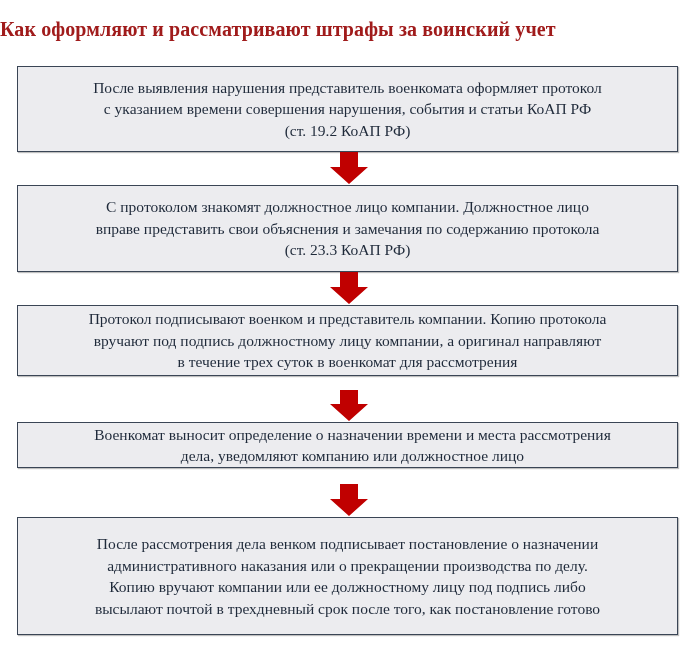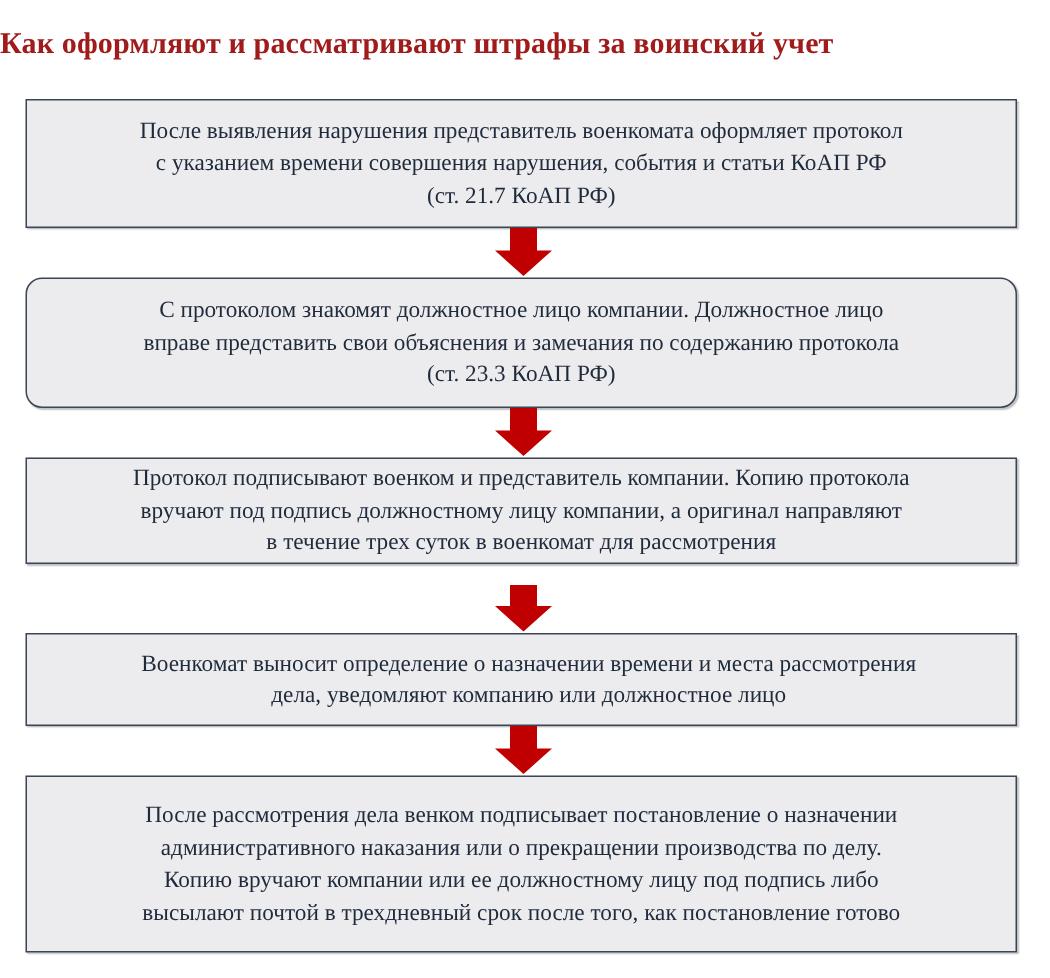--- a/index.html
+++ b/index.html
@@ -22,48 +22,48 @@
   .arrow { position: absolute; left: 329px; width: 40px; }
 </style>
 </head>
 <body>
 
 <div class="title">Как оформляют и рассматривают штрафы за воинский учет</div>
 
 <div class="box" style="top:66px;height:86px;">
   <span class="txt">После выявления нарушения представитель военкомата оформляет протокол
 с указанием времени совершения нарушения, события и статьи КоАП РФ
-(ст. 21.7 КоАП РФ)</span>
+(ст. 19.2 КоАП РФ)</span>
 </div>
 
 <svg class="arrow" style="top:152px;height:33px;" viewBox="0 0 40 33">
   <polygon points="11,0 29,0 29,15 39,15 20,32 1,15 11,15" fill="#c00000"></polygon>
 </svg>
 
-<div class="box" style="top:185px;height:87px;border-radius:11px;">
+<div class="box" style="top:185px;height:87px;">
   <span class="txt">С протоколом знакомят должностное лицо компании. Должностное лицо
 вправе представить свои объяснения и замечания по содержанию протокола
 (ст. 23.3 КоАП РФ)</span>
 </div>
 
 <svg class="arrow" style="top:272px;height:33px;" viewBox="0 0 40 33">
   <polygon points="11,0 29,0 29,15 39,15 20,32 1,15 11,15" fill="#c00000"></polygon>
 </svg>
 
 <div class="box" style="top:305px;height:71px;">
   <span class="txt">Протокол подписывают военком и представитель компании. Копию протокола
 вручают под подпись должностному лицу компании, а оригинал направляют
 в течение трех суток в военкомат для рассмотрения</span>
 </div>
 
 <svg class="arrow" style="top:390px;height:32px;" viewBox="0 0 40 32">
   <polygon points="11,0 29,0 29,14 39,14 20,31 1,14 11,14" fill="#c00000"></polygon>
 </svg>
 
-<div class="box" style="top:422px;height:62px;padding-left:20px;">
+<div class="box" style="top:422px;height:46px;padding-left:20px;">
   <span class="txt">Военкомат выносит определение о назначении времени и места рассмотрения
 дела, уведомляют компанию или должностное лицо</span>
 </div>
 
 <svg class="arrow" style="top:484px;height:33px;" viewBox="0 0 40 33">
   <polygon points="11,0 29,0 29,15 39,15 20,32 1,15 11,15" fill="#c00000"></polygon>
 </svg>
 
 <div class="box" style="top:517px;height:118px;">
   <span class="txt">После рассмотрения дела венком подписывает постановление о назначении

